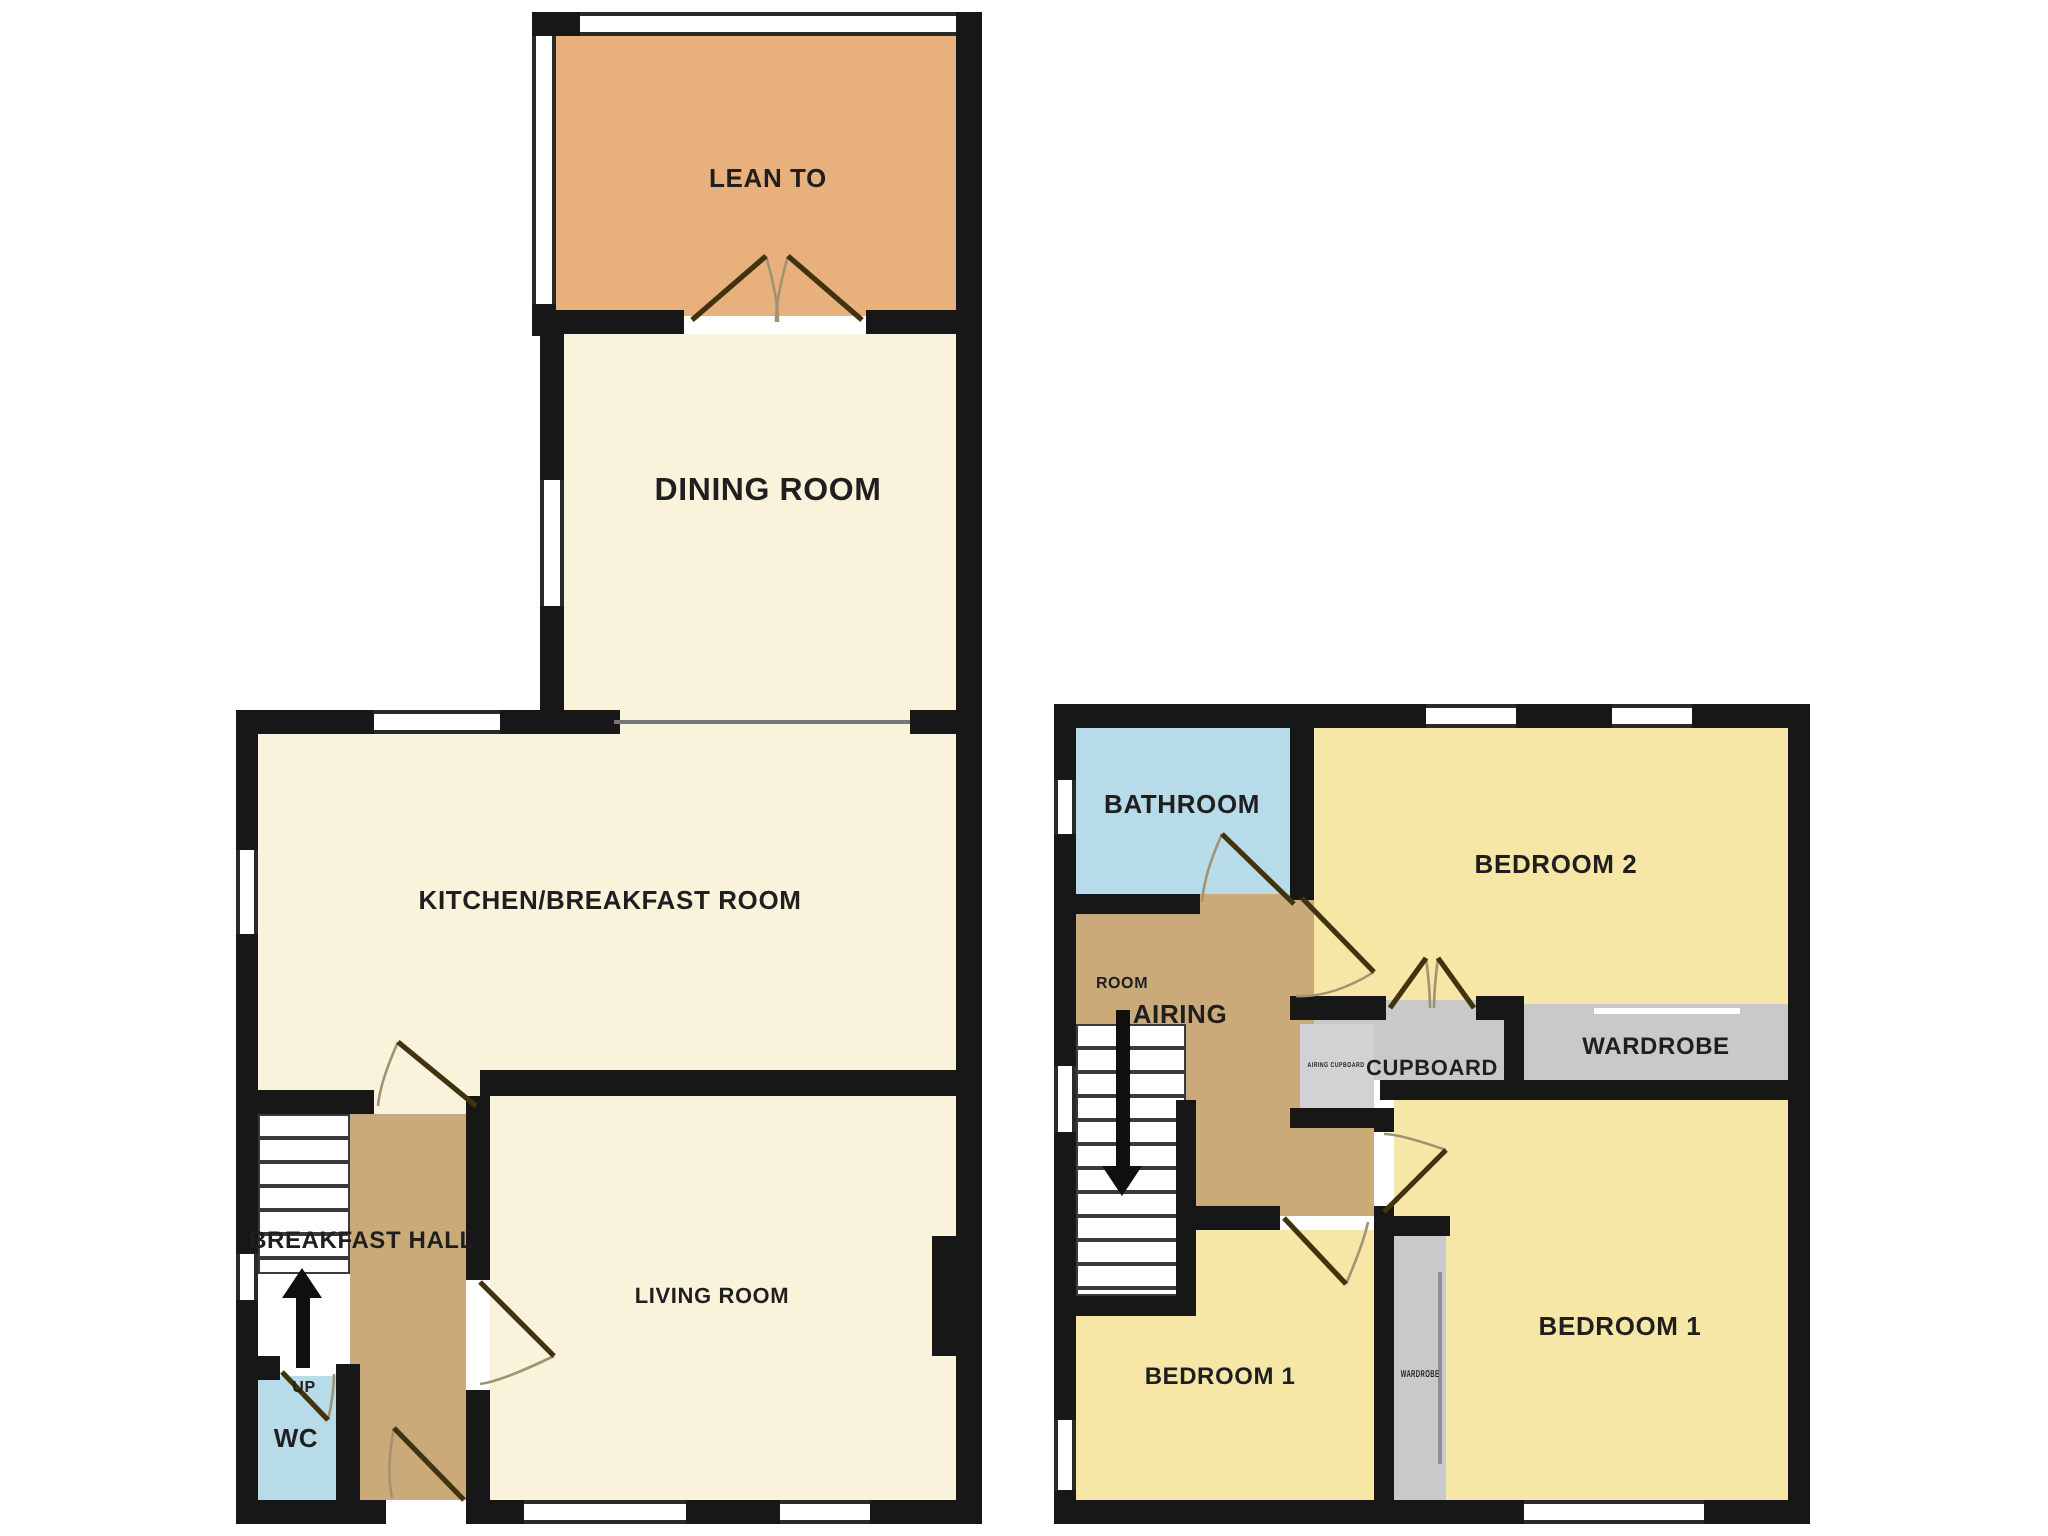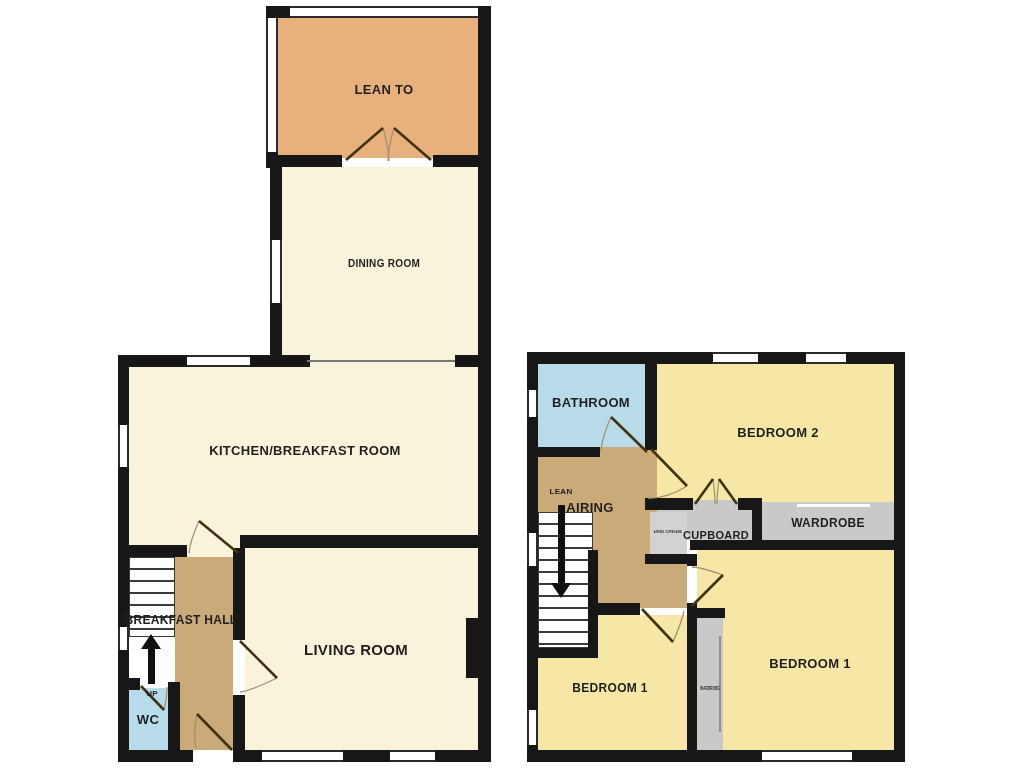--- a/index.html
+++ b/index.html
@@ -85,24 +85,24 @@
     <div class="win-h" style="left: 187px; top: 355px; width: 63px; height: 12px; z-index: 4;"></div>
     <div class="win-v" style="left: 118px; top: 425px; width: 11px; height: 42px; z-index: 4;"></div>
     <div class="win-v" style="left: 118px; top: 627px; width: 11px; height: 23px; z-index: 4;"></div>
     <div class="win-h" style="left: 262px; top: 750px; width: 81px; height: 12px; z-index: 4;"></div>
     <div class="win-h" style="left: 390px; top: 750px; width: 45px; height: 12px; z-index: 4;"></div>
     <div class="win-gap" style="left: 193px; top: 750px; width: 40px; height: 12px; z-index: 4;"></div>
     <div class="line" style="left: 307px; top: 360px; width: 148px; height: 2px; z-index: 5; background: rgb(119, 119, 119);"></div>
     <div class="shaft" style="left: 147.5px; top: 648px; width: 7px; height: 36px; z-index: 7;"></div>
     <div class="head" style="left: 141px; top: 634px; width: 0px; height: 0px; z-index: 7; border-left: 10px solid transparent; border-right: 10px solid transparent; border-bottom: 15px solid rgb(16, 16, 16);"></div>
     <div class="label" style="left: 384px; top: 89px; font-size: 13px; z-index: 8;">LEAN TO</div>
-    <div class="label" style="left: 384px; top: 264px; font-size: 10px; z-index: 8;">DINING ROOM</div>
+    <div class="label" style="left: 384px; top: 246px; font-size: 16px; z-index: 8;">DINING ROOM</div>
     <div class="label" style="left: 305px; top: 450px; font-size: 13px; z-index: 8; text-align: right;">KITCHEN/BREAKFAST ROOM</div>
     <div class="label" style="left: 181px; top: 620px; font-size: 12px; z-index: 8;">BREAKFAST HALL</div>
-    <div class="label" style="left: 356px; top: 649px; font-size: 15px; z-index: 8;">LIVING ROOM</div>
+    <div class="label" style="left: 356px; top: 649px; font-size: 11px; z-index: 8;">LIVING ROOM</div>
     <div class="label" style="left: 148px; top: 719px; font-size: 13px; z-index: 8;">WC</div>
     <div class="label" style="left: 152px; top: 694px; font-size: 8px; z-index: 8;">UP</div>
     <div class="room" style="left: 538px; top: 364px; width: 107px; height: 83px; z-index: 1; background: rgb(183, 219, 233);"></div>
     <div class="room" style="left: 657px; top: 364px; width: 237px; height: 141px; z-index: 1; background: rgb(247, 231, 167);"></div>
     <div class="room" style="left: 538px; top: 447px; width: 119px; height: 65px; z-index: 1; background: rgb(203, 170, 122);"></div>
     <div class="room" style="left: 593px; top: 512px; width: 94px; height: 96px; z-index: 1; background: rgb(203, 170, 122);"></div>
     <div class="room" style="left: 657px; top: 500px; width: 95px; height: 40px; z-index: 1; background: rgb(201, 201, 201);"></div>
     <div class="room" style="left: 650px; top: 512px; width: 37px; height: 42px; z-index: 1; background: rgb(210, 210, 212);"></div>
     <div class="room" style="left: 762px; top: 502px; width: 132px; height: 38px; z-index: 1; background: rgb(201, 201, 201);"></div>
     <div class="room" style="left: 697px; top: 550px; width: 197px; height: 202px; z-index: 1; background: rgb(247, 231, 167);"></div>
@@ -133,21 +133,21 @@
     <div class="win-v" style="left: 527px; top: 390px; width: 11px; height: 27px; z-index: 4;"></div>
     <div class="win-v" style="left: 527px; top: 533px; width: 11px; height: 33px; z-index: 4;"></div>
     <div class="win-v" style="left: 527px; top: 710px; width: 11px; height: 35px; z-index: 4;"></div>
     <div class="win-h" style="left: 762px; top: 750px; width: 90px; height: 12px; z-index: 4;"></div>
     <div class="line" style="left: 797px; top: 504px; width: 73px; height: 3px; z-index: 5; background: rgb(255, 255, 255);"></div>
     <div class="line" style="left: 719px; top: 636px; width: 2px; height: 96px; z-index: 5; background: rgb(144, 144, 144);"></div>
     <div class="shaft" style="left: 557.5px; top: 505px; width: 7px; height: 79px; z-index: 7;"></div>
     <div class="head" style="left: 551px; top: 583px; width: 0px; height: 0px; z-index: 7; border-left: 10px solid transparent; border-right: 10px solid transparent; border-top: 15px solid rgb(16, 16, 16);"></div>
     <div class="label" style="left: 591px; top: 402px; font-size: 13px; z-index: 8;">BATHROOM</div>
     <div class="label" style="left: 778px; top: 432px; font-size: 13px; z-index: 8;">BEDROOM 2</div>
-    <div class="label" style="left: 561px; top: 492px; font-size: 8px; z-index: 8;">LEAN</div>
+    <div class="label" style="left: 561px; top: 492px; font-size: 8px; z-index: 8;">ROOM</div>
     <div class="label" style="left: 590px; top: 507px; font-size: 13px; z-index: 8;">AIRING</div>
     <div class="label" style="left: 716px; top: 535px; font-size: 11px; z-index: 8;">CUPBOARD</div>
     <div class="label" style="left: 828px; top: 523px; font-size: 12px; z-index: 8;">WARDROBE</div>
     <div class="label" style="left: 668px; top: 533px; font-size: 3.5px; z-index: 8; transform: translate(-50%, -50%) scaleX(0.75);">AIRING CUPBOARD</div>
     <div class="label" style="left: 610px; top: 688px; font-size: 12px; z-index: 8;">BEDROOM 1</div>
     <div class="label" style="left: 810px; top: 663px; font-size: 13px; z-index: 8;">BEDROOM 1</div>
     <div class="label" style="left: 710px; top: 688px; font-size: 5px; z-index: 8; transform: translate(-50%, -50%) scaleX(0.6);">WARDROBE</div>
   </div>
 
 </body></html>

